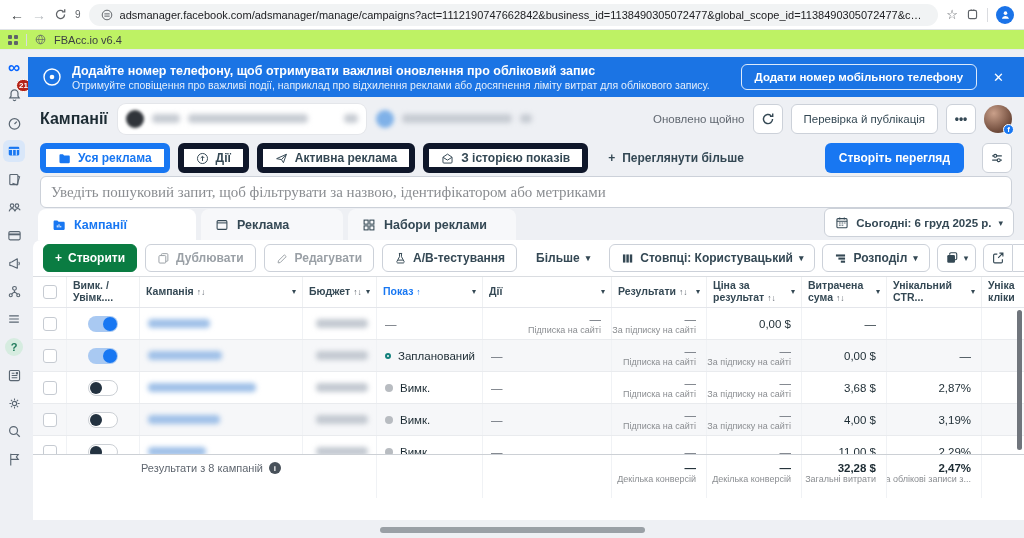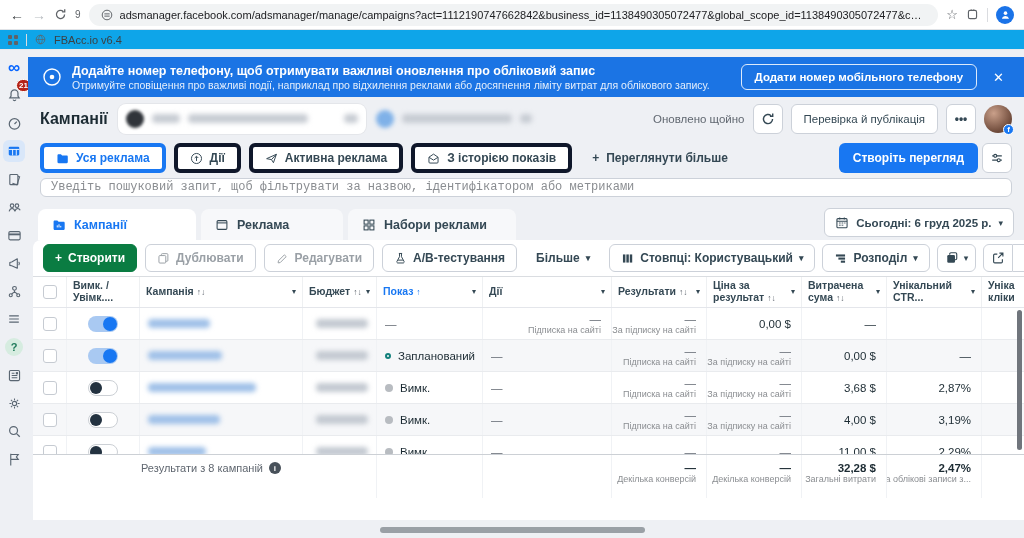--- a/index.html
+++ b/index.html
@@ -12,21 +12,21 @@
   .nav-glyph{font-size:14px;color:#3c4043;line-height:1}
   .nav-glyph.dim{color:#b7bbc0}
   .chrome-num{font-size:10px;color:#5f6368}
   .urlbar{flex:1;height:22px;background:#f1f3f4;border-radius:12px;display:flex;align-items:center;gap:7px;padding:0 12px;overflow:hidden}
   .url-text{font-size:11px;color:#202124;white-space:nowrap;overflow:hidden;text-overflow:ellipsis}
   .star{font-size:13px;color:#5f6368}
   .chrome-sep{width:1px;height:14px;background:#dadce0}
   .chrome-avatar{width:18px;height:18px;border-radius:50%;background:#1a73e8;display:flex;align-items:center;justify-content:center}
 
   
-  .bookmarks{height:20px;background:#0ea5e9;border-bottom:1px solid #e8eaed;display:flex;align-items:center;gap:8px;padding:0 8px}
+  .bookmarks{height:20px;background:#bef264;border-bottom:1px solid #e8eaed;display:flex;align-items:center;gap:8px;padding:0 8px}
   .appgrid{display:grid;grid-template-columns:4px 4px;grid-gap:2px}
   .appgrid i{width:4px;height:4px;background:#5f6368;border-radius:1px}
   .bm-sep{width:1px;height:12px;background:#dadce0}
   .bm-label{font-size:11px;color:#3c4043}
 
   
   .app{display:flex;height:488px}
   .sidebar{width:28px;display:flex;flex-direction:column;align-items:center;padding-top:6px;gap:6px}
   .sitem{width:22px;height:22px;display:flex;align-items:center;justify-content:center;position:relative;flex:none}
   .sitem.active-tool{background:#d9e7f9;border-radius:6px}
@@ -59,32 +59,32 @@
   .updated{font-size:11.5px;color:#606770;white-space:nowrap}
   .sq-btn{height:30px;min-width:30px;background:#fff;border:1px solid #ccd1d9;border-radius:6px;display:flex;align-items:center;justify-content:center;
     font-size:12px;color:#344854;font-weight:700;padding:0 6px;cursor:pointer;font-family:inherit}
   .review-btn{height:30px;background:#fff;border:1px solid #ccd1d9;border-radius:6px;font-size:11.5px;font-weight:400;color:#344854;padding:0 12px;cursor:pointer;font-family:inherit;white-space:nowrap}
   .fb-avatar{width:28px;height:28px;border-radius:50%;background:radial-gradient(circle at 35% 30%,#caa08a,#6e4a3a 70%);position:relative;flex:none}
   .fb-badge{position:absolute;right:-2px;bottom:-2px;width:11px;height:11px;border-radius:50%;background:#1877f2;color:#fff;
     font-size:8px;font-weight:700;display:flex;align-items:center;justify-content:center;border:1px solid #fff}
 
   
   .filters{height:36px;display:flex;align-items:center;gap:8px;padding:0 12px}
-  .chip{height:30px;display:flex;align-items:center;gap:7px;background:#fff;border:4px solid #0f172a;border-radius:6px;
+  .chip{height:30px;display:flex;align-items:center;gap:7px;background:#fff;border:6px solid #0f172a;border-radius:6px;
     padding:0 12px;font-size:12px;font-weight:700;color:#344854;white-space:nowrap;cursor:pointer}
   .chip.sel{border-color:#1877f2;color:#1877f2}
   .chip.ghost{border:none;background:transparent}
-  .filters-right{margin-left:auto;display:flex;gap:4px}
+  .filters-right{margin-left:auto;display:flex;gap:18px}
   .primary-btn{height:30px;background:#1877f2;color:#fff;border:none;border-radius:6px;font-size:12px;font-weight:700;
     padding:0 14px;cursor:pointer;white-space:nowrap;font-family:inherit}
 
   
   .searchrow{height:30px;padding:0 12px}
-  .search-input{width:100%;height:19px;border:1px solid #ccd1d9;border-radius:6px;background:#fff;padding:0 10px;
-    font-size:12px;color:#1c2b33;font-family:Liberation Mono, monospace}
+  .search-input{width:100%;height:32px;border:1px solid #ccd1d9;border-radius:6px;background:#fff;padding:0 10px;
+    font-size:15px;color:#1c2b33;font-family:Liberation Serif, serif}
   .search-input::placeholder{color:#8a8d91}
 
   
   .tabsrow{height:34px;display:flex;align-items:flex-end;gap:5px;padding:0 10px 0 10px}
   .tab{height:31px;display:flex;align-items:center;gap:8px;padding:0 14px;border-radius:8px 8px 0 0;
     font-size:12.5px;font-weight:700;color:#344854;background:rgba(255,255,255,.55);cursor:pointer;white-space:nowrap}
   .tab.active{background:#fff;color:#1877f2}
   .tab.t1{min-width:158px}.tab.t2{min-width:168px}.tab.t3{min-width:142px}
   .datepick{margin-left:auto;margin-bottom:3px;height:29px;display:flex;align-items:center;gap:7px;background:#fff;
     border:1px solid #ccd1d9;border-radius:6px;padding:0 10px;font-size:11.5px;font-weight:700;color:#344854;cursor:pointer;white-space:nowrap}

